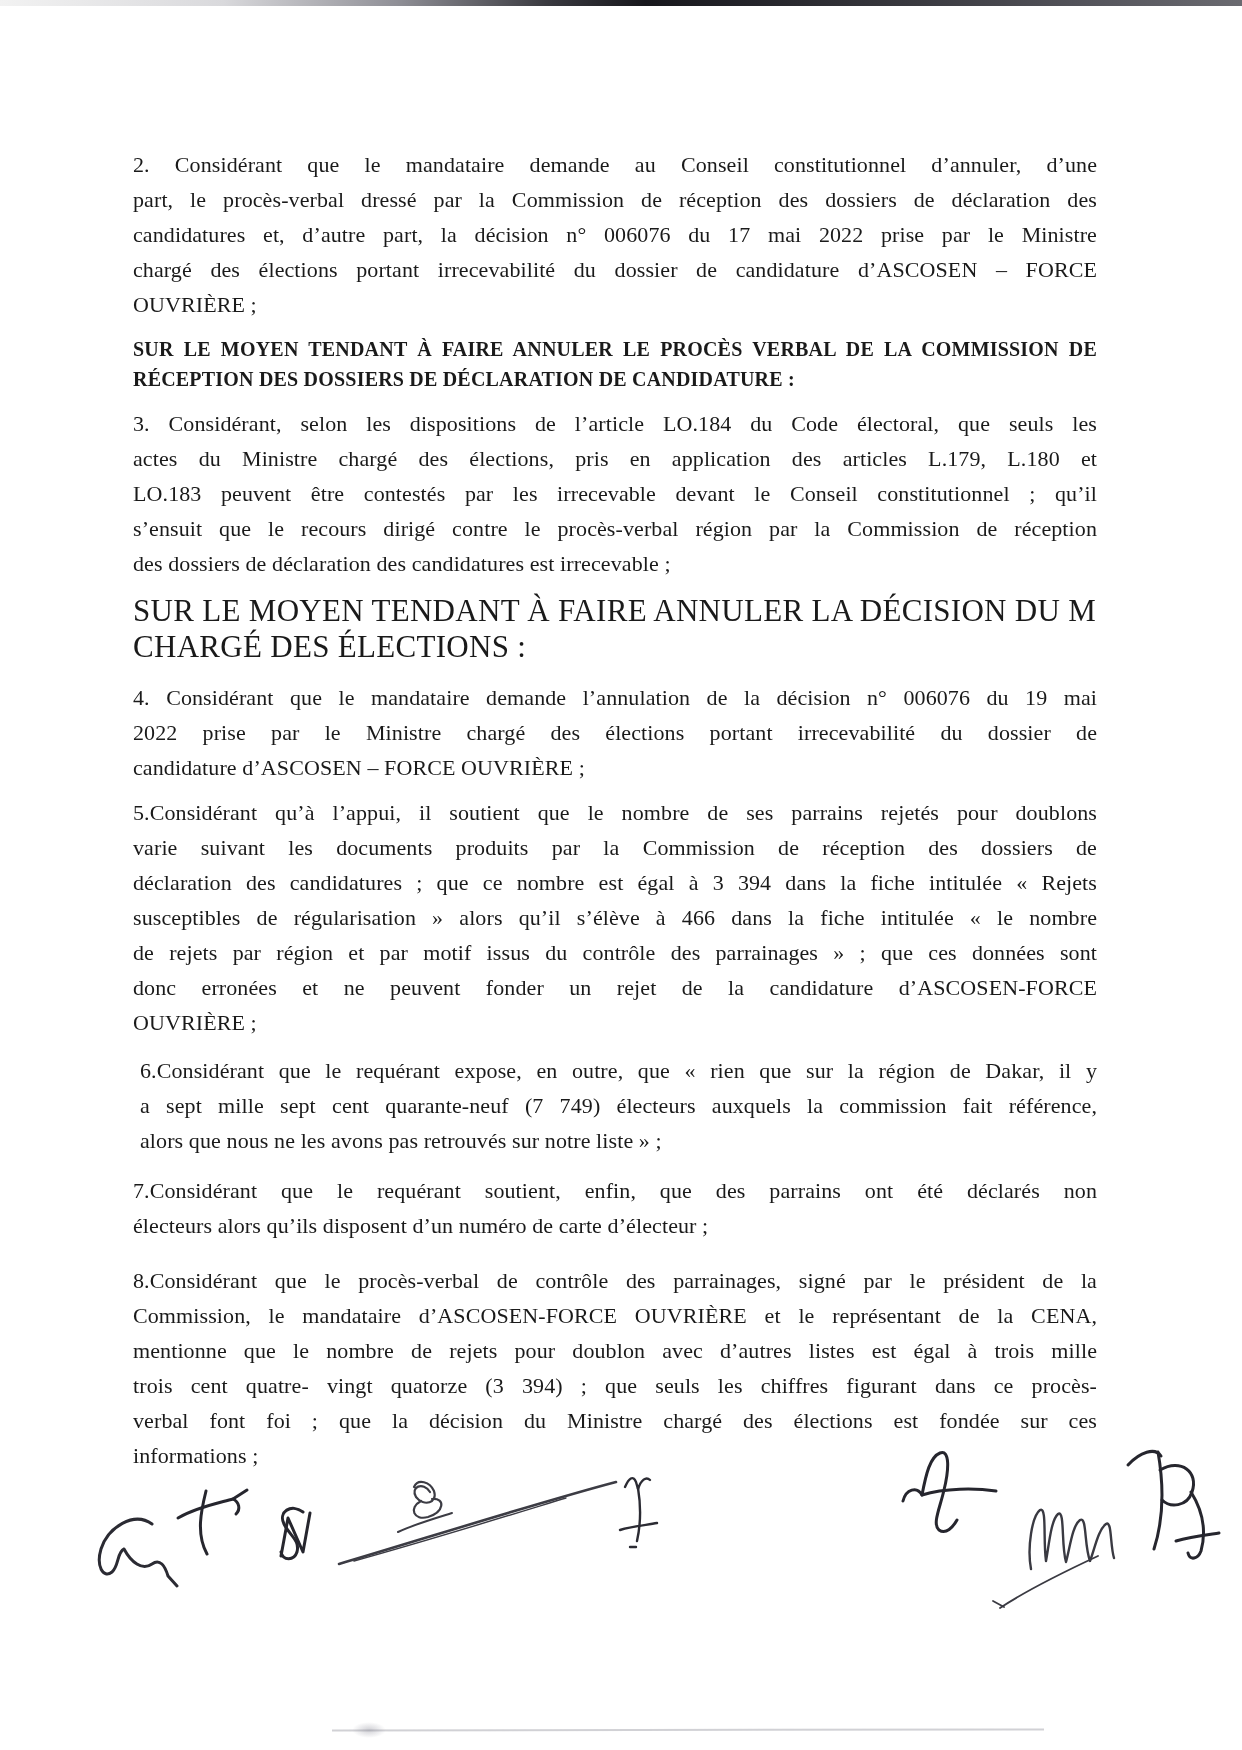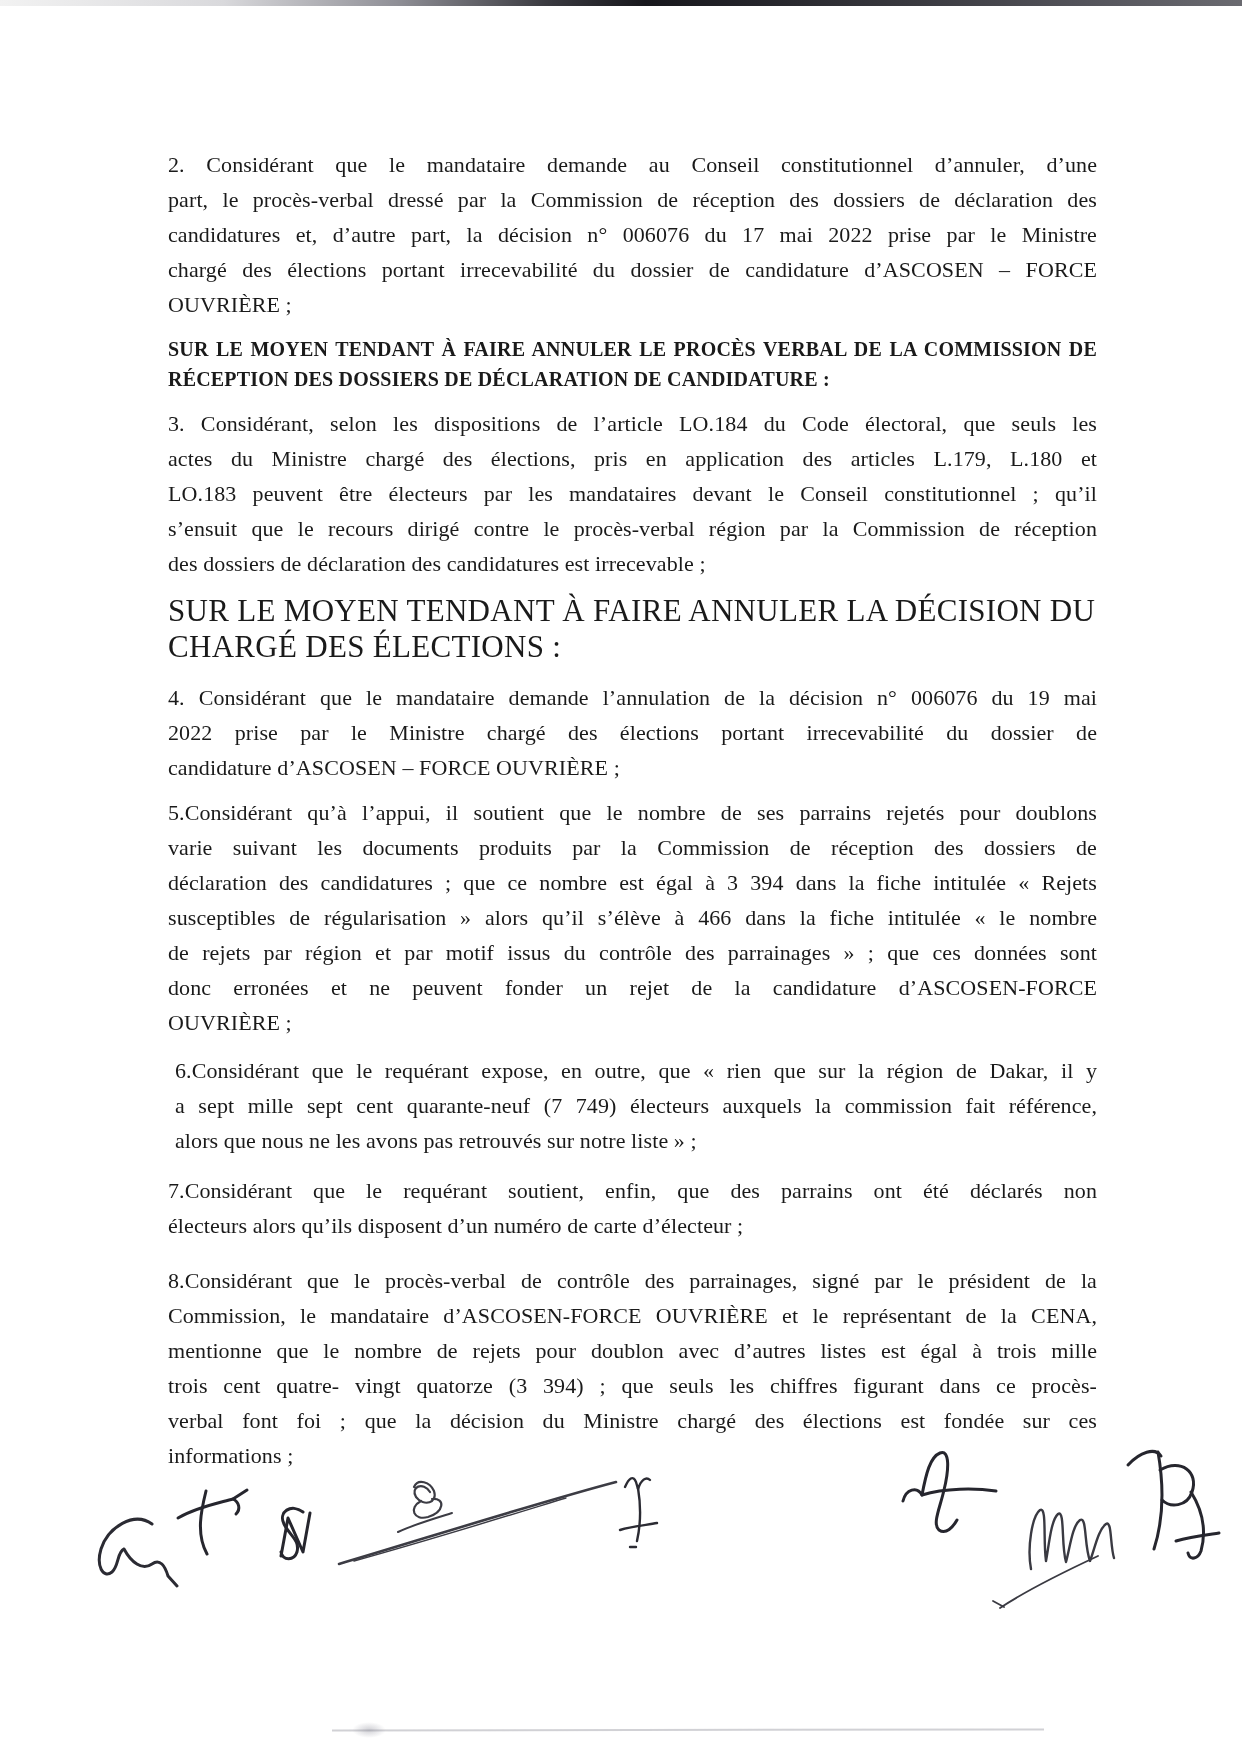--- a/index.html
+++ b/index.html
@@ -26,21 +26,20 @@
   }
   .doc{
     position:absolute;left:133px;width:964px;top:0;height:1750px;
   }
   .block{position:absolute;left:0;right:0;}
   .block .line{
     text-align:justify;
     text-align-last:justify;
     overflow:hidden;
     white-space:nowrap;
-    margin-left:35px;
   }
   .block .line.last{text-align-last:left;}
   .paragraph .line{
     font-size:22px;
     line-height:35px;
     height:35px;
     letter-spacing:0.1px;
   }
   .subheading .line{
     font-size:20px;
@@ -83,21 +82,21 @@
       <div class="line" data-name="text-line">chargé des élections portant irrecevabilité du dossier de candidature d’ASCOSEN – FORCE</div>
       <div class="line last" data-name="text-line">OUVRIÈRE ;</div>
     </div>
     <div class="block subheading" data-name="heading-proces-verbal">
       <div class="line" data-name="text-line">SUR LE MOYEN TENDANT À FAIRE ANNULER LE PROCÈS VERBAL DE LA COMMISSION DE</div>
       <div class="line last" data-name="text-line">RÉCEPTION DES DOSSIERS DE DÉCLARATION DE CANDIDATURE :</div>
     </div>
     <div class="block paragraph" data-name="paragraph-3">
       <div class="line" data-name="text-line">3. Considérant, selon les dispositions de l’article LO.184 du Code électoral, que seuls les</div>
       <div class="line" data-name="text-line">actes du Ministre chargé des élections, pris en application des articles L.179, L.180 et</div>
-      <div class="line" data-name="text-line">LO.183 peuvent être électeurs par les mandataires devant le Conseil constitutionnel ; qu’il</div>
+      <div class="line" data-name="text-line">LO.183 peuvent être contestés par les irrecevable devant le Conseil constitutionnel ; qu’il</div>
       <div class="line" data-name="text-line">s’ensuit que le recours dirigé contre le procès-verbal région par la Commission de réception</div>
       <div class="line last" data-name="text-line">des dossiers de déclaration des candidatures est irrecevable ;</div>
     </div>
     <div class="block heading" data-name="heading-decision-ministre">
       <div class="line" data-name="text-line">SUR LE MOYEN TENDANT À FAIRE ANNULER LA DÉCISION DU MINISTRE</div>
       <div class="line last" data-name="text-line">CHARGÉ DES ÉLECTIONS :</div>
     </div>
     <div class="block paragraph" data-name="paragraph-4">
       <div class="line" data-name="text-line">4. Considérant que le mandataire demande l’annulation de la décision n° 006076 du 19 mai</div>
       <div class="line" data-name="text-line">2022 prise par le Ministre chargé des élections portant irrecevabilité du dossier de</div>

